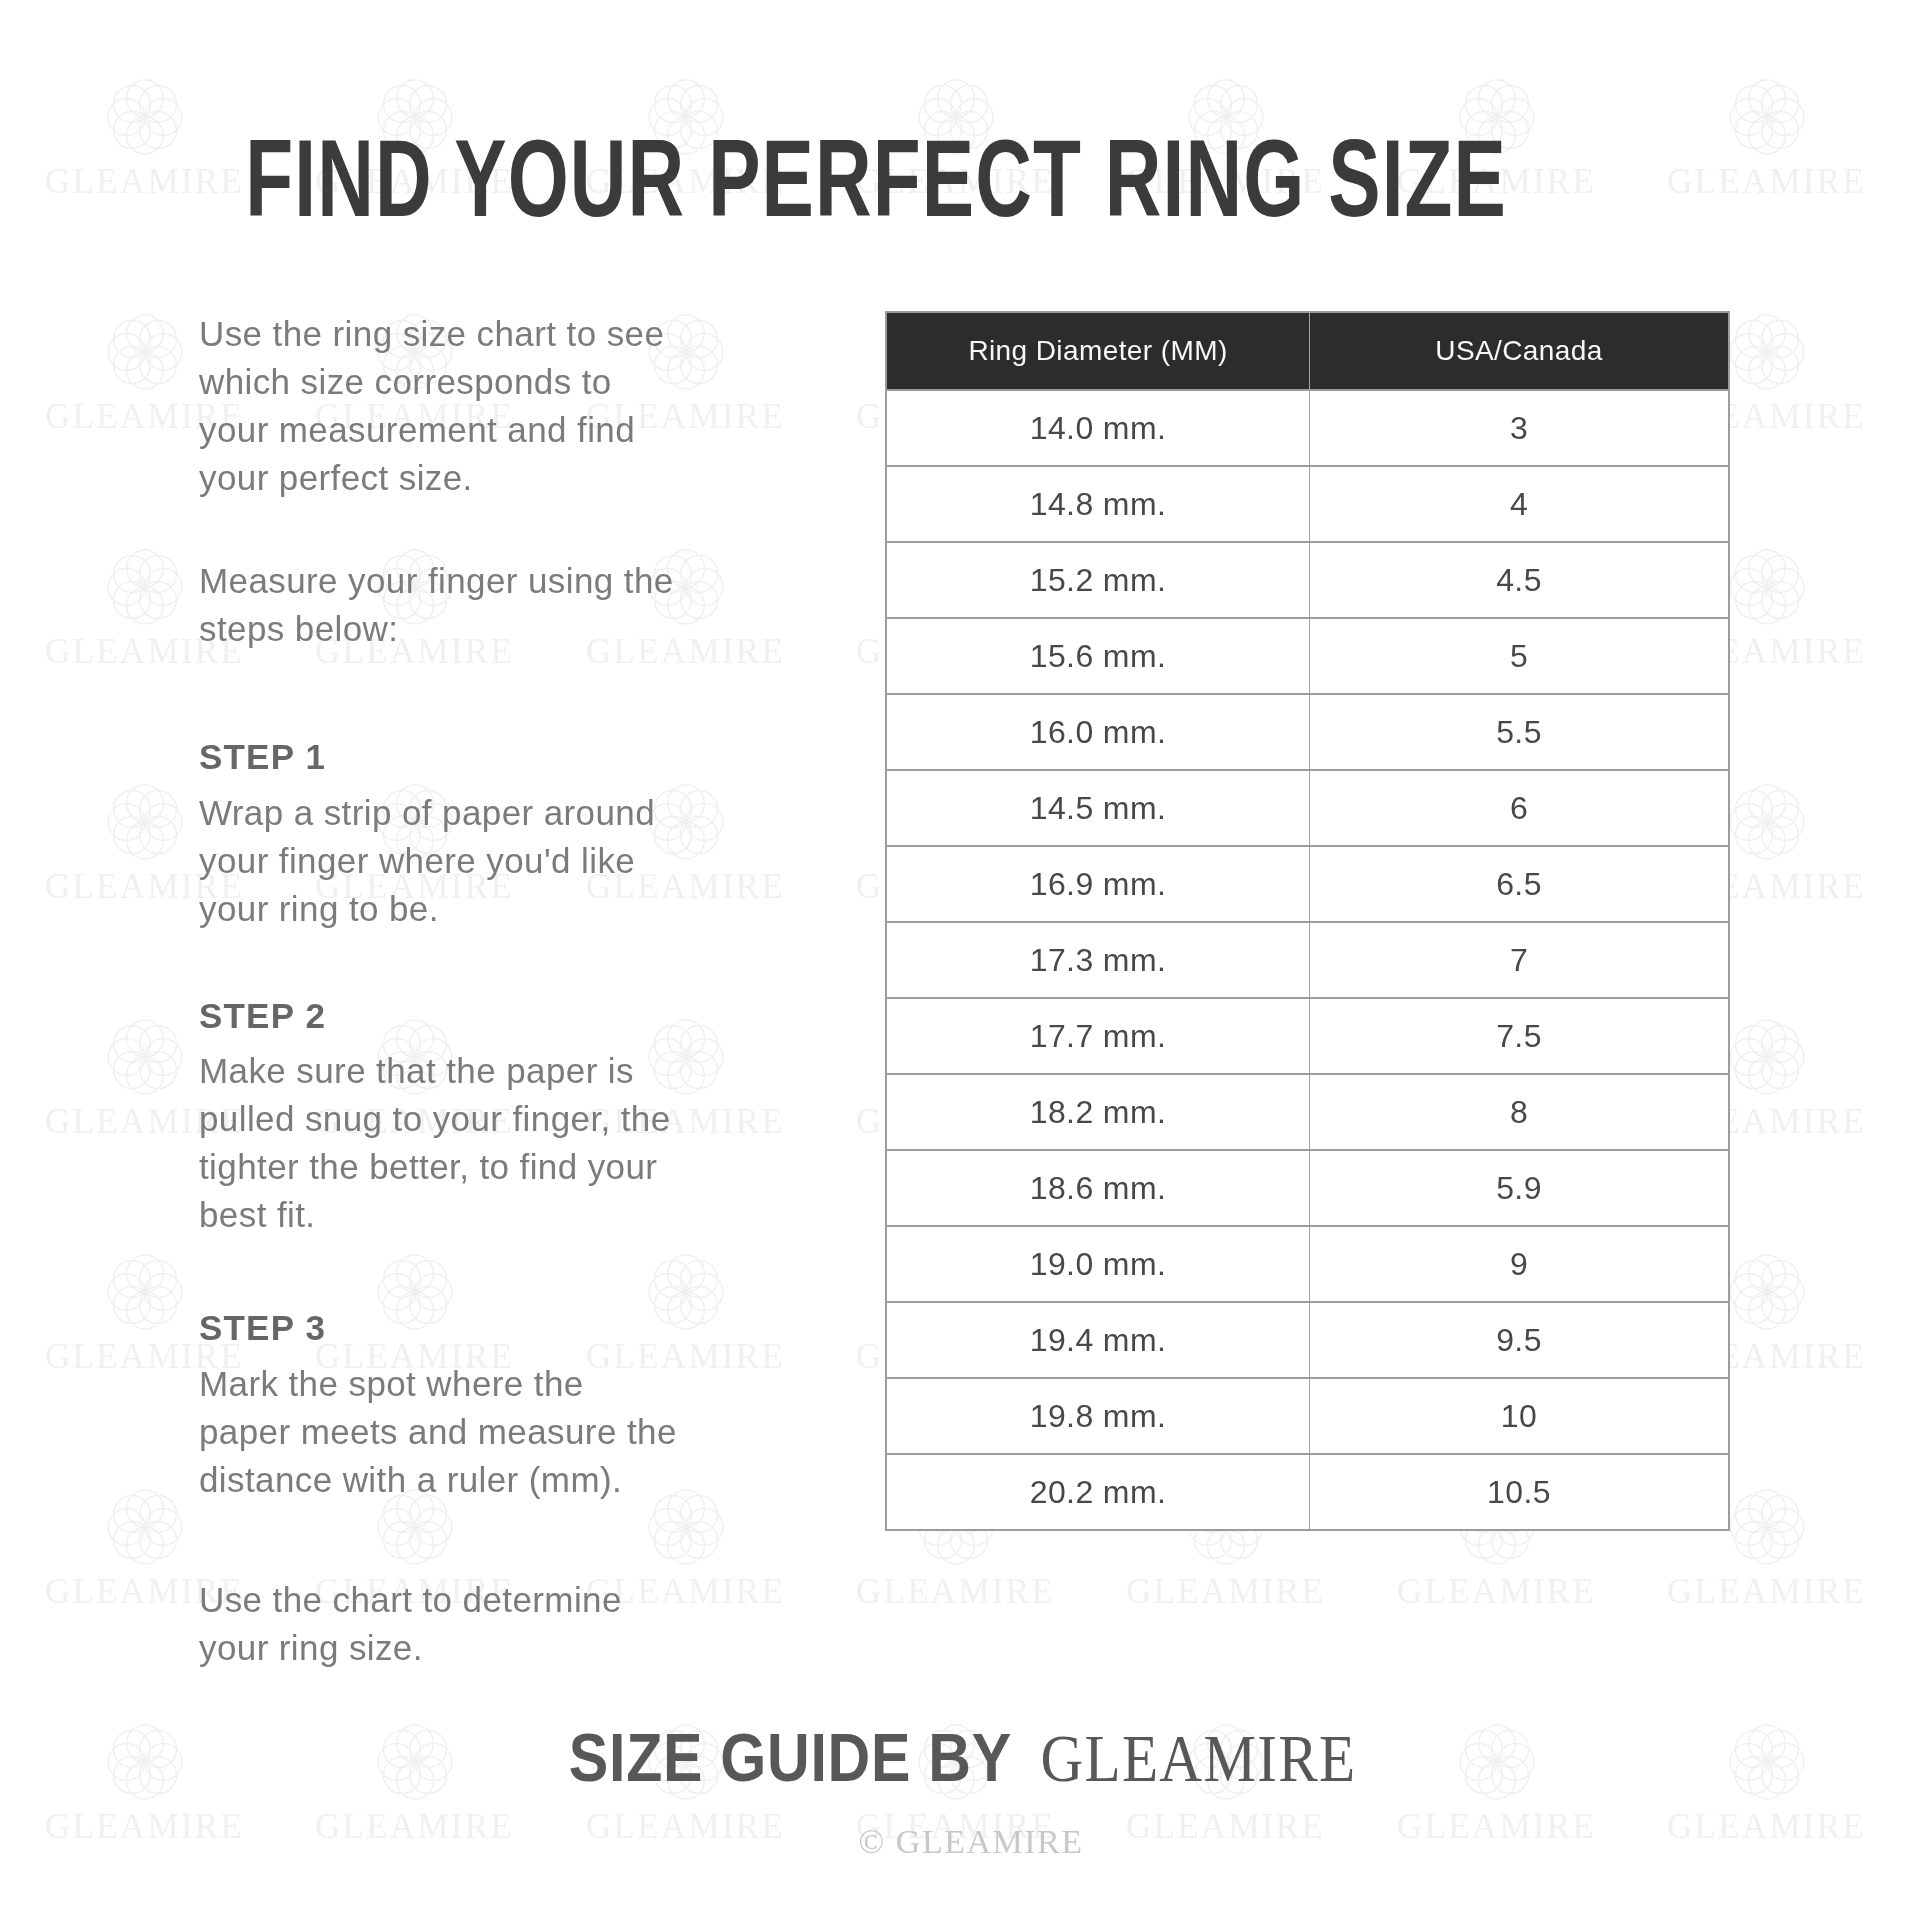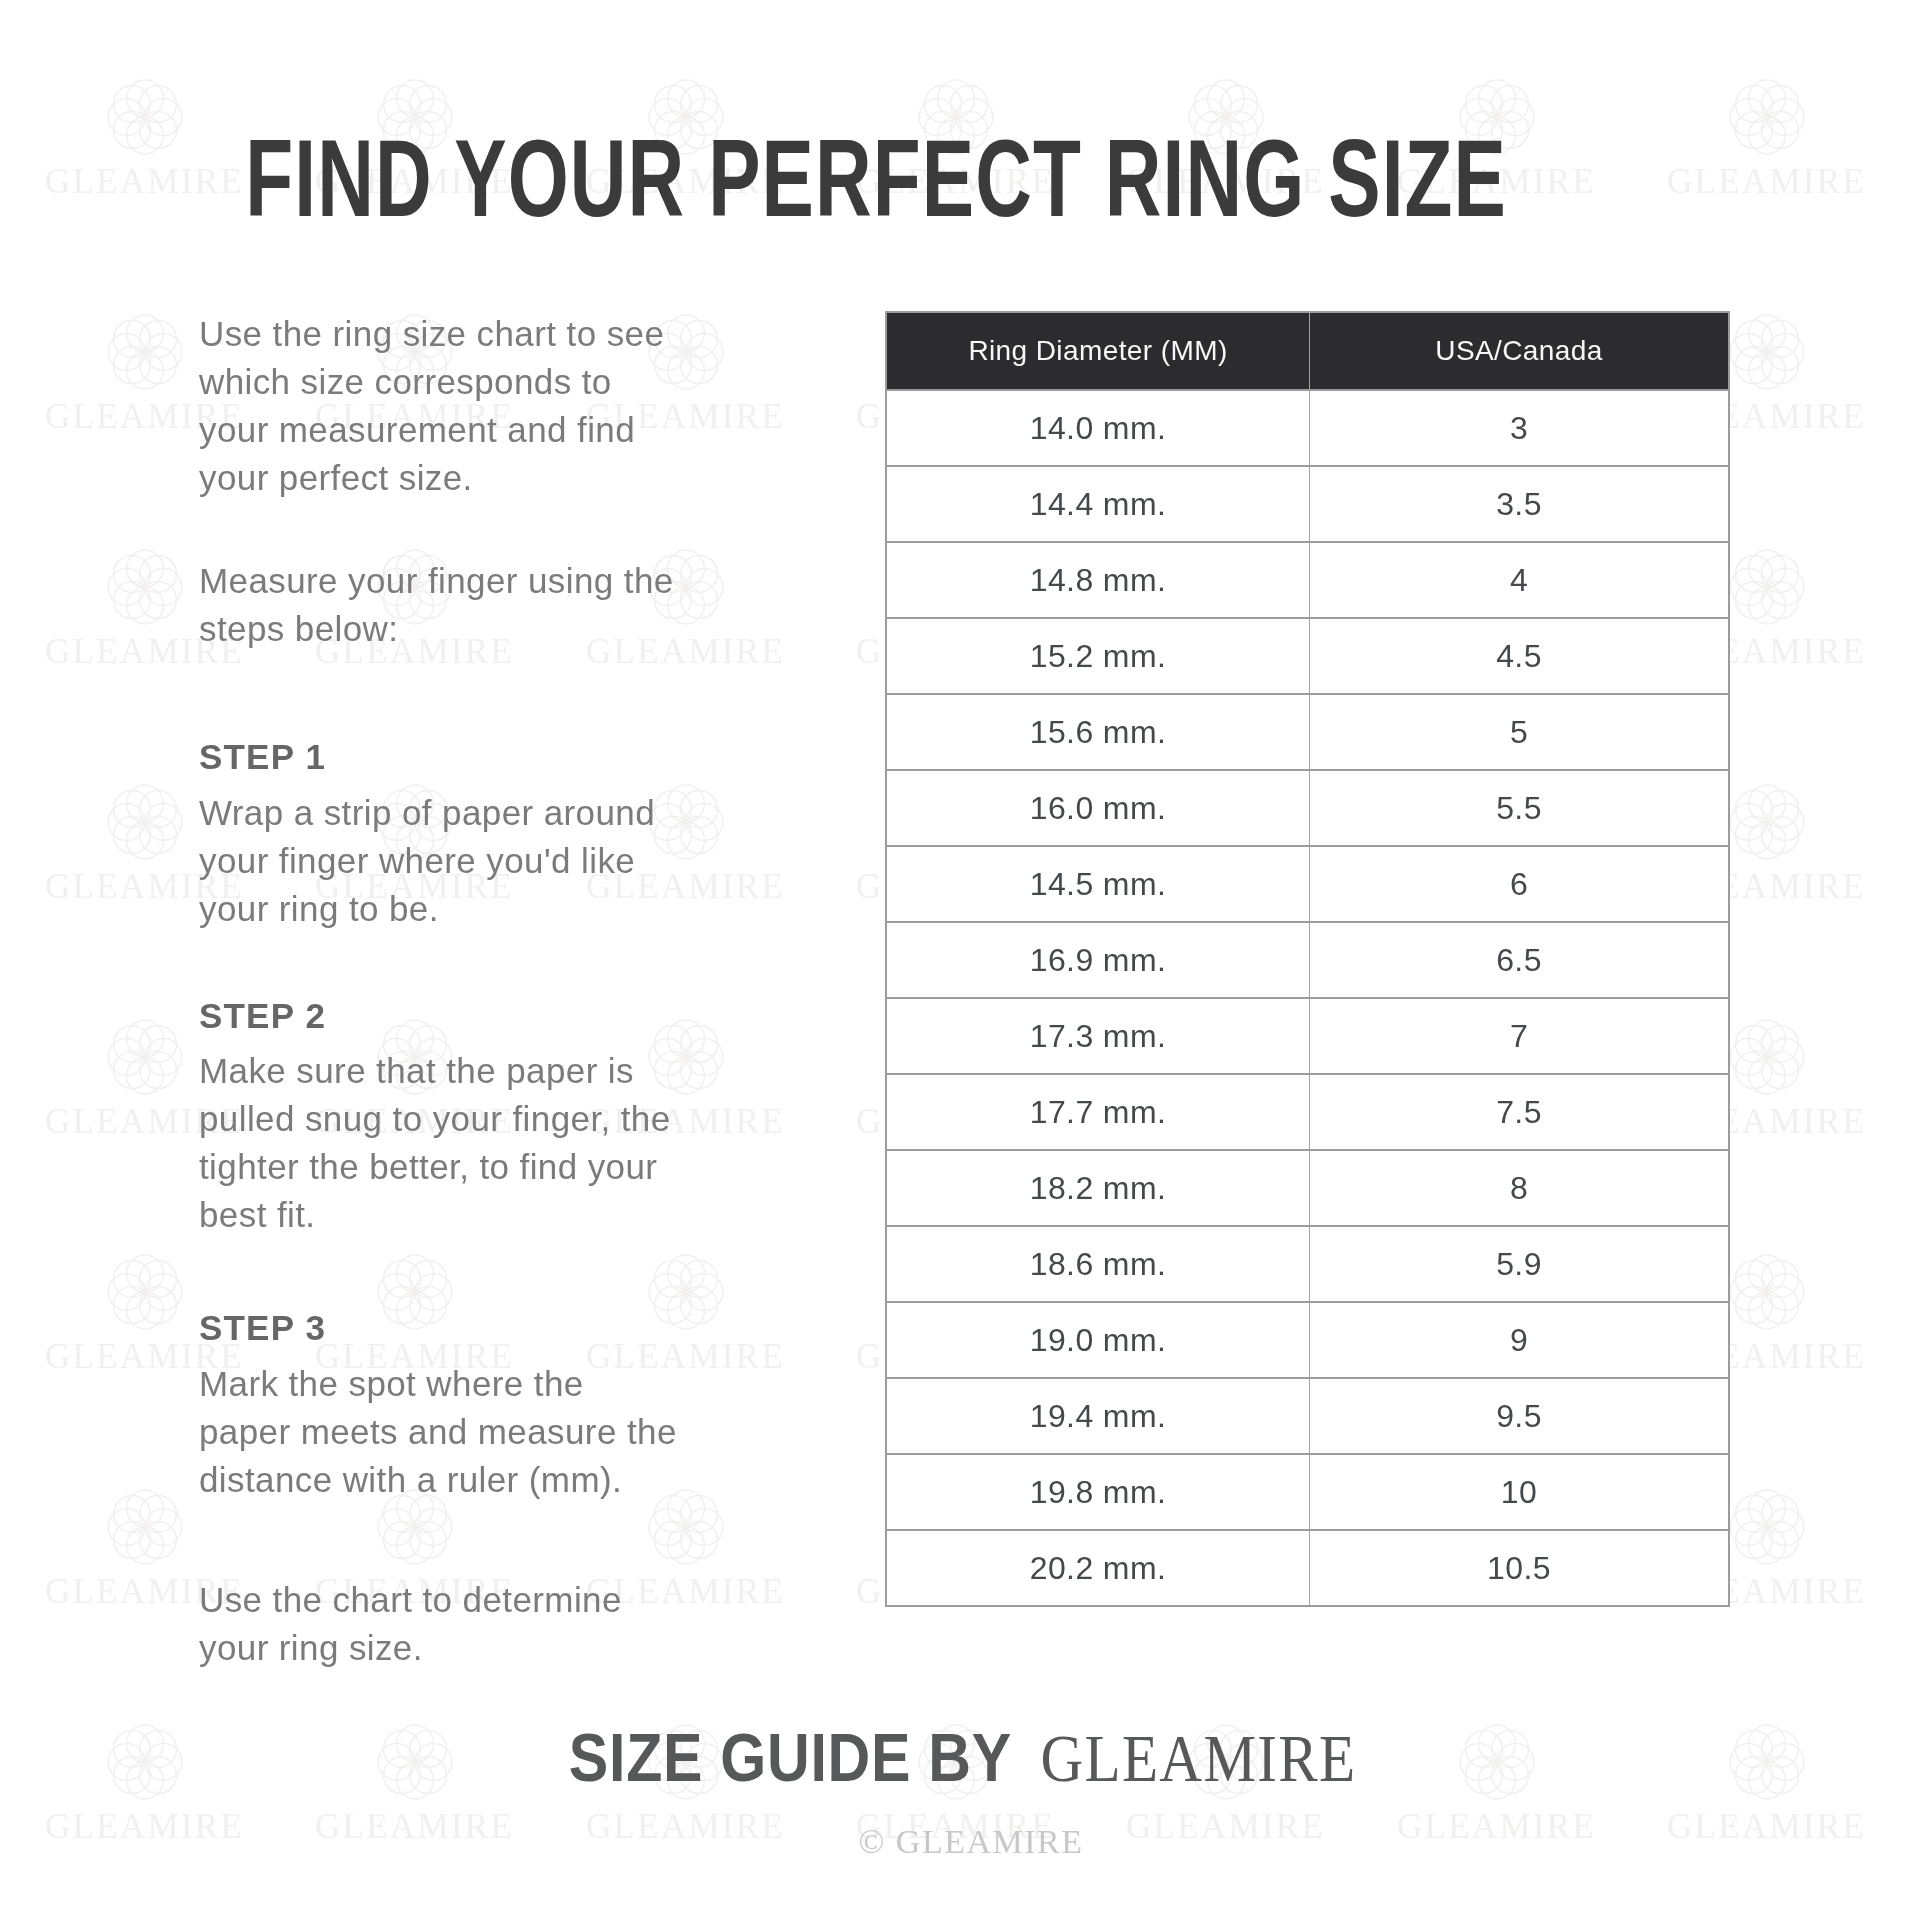--- a/index.html
+++ b/index.html
@@ -969,24 +969,20 @@
         <th>Ring Diameter (MM)</th>
         <th>USA/Canada</th>
       </tr>
     </thead>
     <tbody id="table-body">
         <tr>
           <td>14.0 mm.</td>
           <td>3</td>
         </tr>
         <tr>
-          <td>14.4 mm.</td>
-          <td>3.5</td>
-        </tr>
-        <tr>
           <td>14.8 mm.</td>
           <td>4</td>
         </tr>
         <tr>
           <td>15.2 mm.</td>
           <td>4.5</td>
         </tr>
         <tr>
           <td>15.6 mm.</td>
           <td>5</td>

